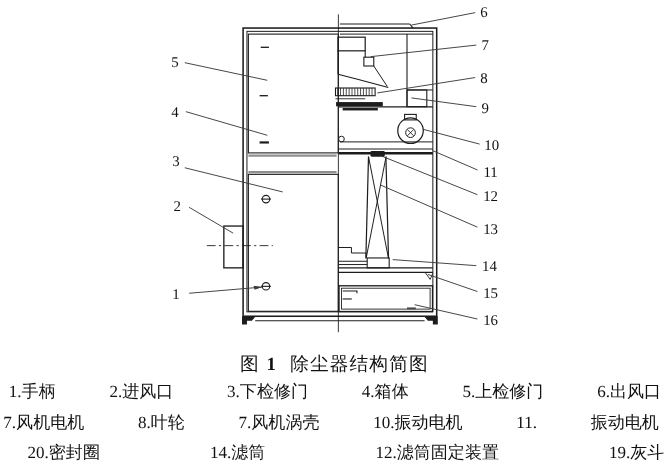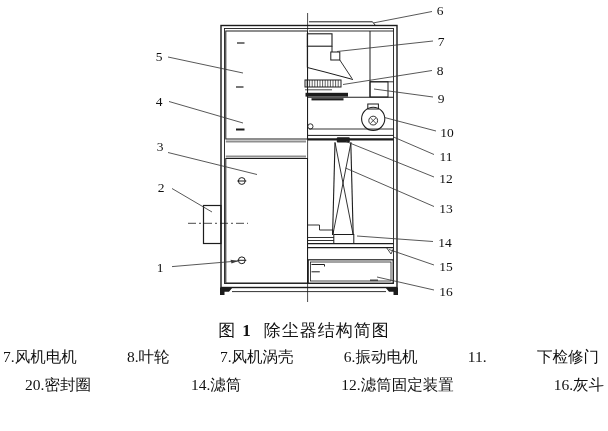--- a/index.html
+++ b/index.html
@@ -160,28 +160,36 @@
       <text class="co" x="446" y="271">15</text>
       <text class="co" x="446" y="295.5">16</text>
     </g>
   </svg>
 
   
   <div class="caption">
     <div class="cap-title">
       <span class="t-fig">图</span><span class="t-num">1</span><span>除尘器结构简图</span>
     </div>
+    <div class="cap-row r1">
+      <span>1.手柄</span>
+      <span>2.进风口</span>
+      <span>3.下检修门</span>
+      <span>4.箱体</span>
+      <span>5.上检修门</span>
+      <span>6.出风口</span>
+    </div>
     <div class="cap-row r2">
       <span>7.风机电机</span>
       <span>8.叶轮</span>
       <span>7.风机涡壳</span>
-      <span>6.振动电机</span>
+      <span>10.振动电机</span>
       <span>11.</span>
-      <span>下检修门</span>
+      <span>振动电机</span>
     </div>
     <div class="cap-row r3">
       <span>20.密封圈</span>
       <span>14.滤筒</span>
       <span>12.滤筒固定装置</span>
-      <span>16.灰斗</span>
+      <span>19.灰斗</span>
     </div>
   </div>
 </div>
 
 </body></html>

